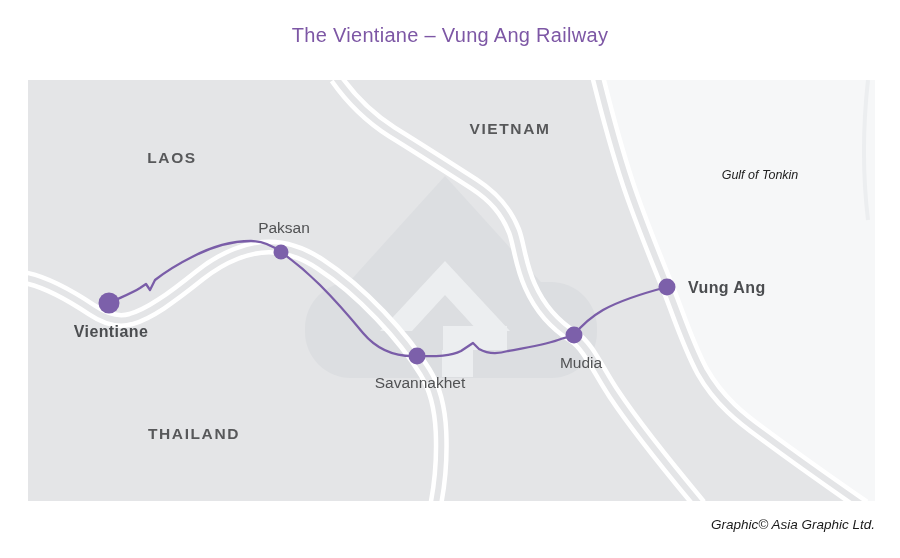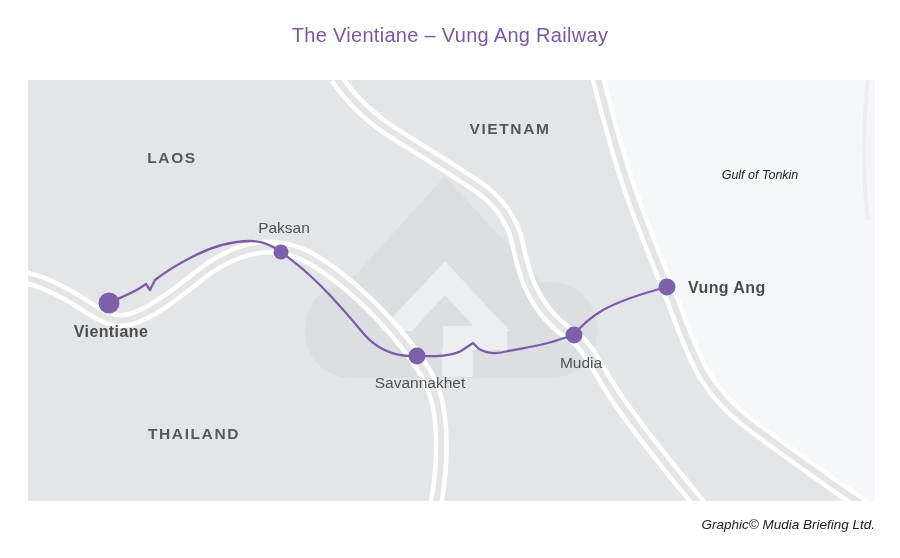--- a/index.html
+++ b/index.html
@@ -144,15 +144,15 @@
       <text x="732" y="99" text-anchor="middle" class="water-label">Gulf of Tonkin</text>
 
       <text x="83" y="257" text-anchor="middle" class="city-label terminus">Vientiane</text>
       <text x="256" y="153" text-anchor="middle" class="city-label">Paksan</text>
       <text x="392" y="308" text-anchor="middle" class="city-label">Savannakhet</text>
       <text x="553" y="288" text-anchor="middle" class="city-label">Mudia</text>
       <text x="660" y="213" text-anchor="start" class="city-label terminus">Vung Ang</text>
     </svg>
   </div>
 
-  <div class="credit">Graphic© Mudia Briefing Ltd.</div>
+  <div class="credit">Graphic© Asia Graphic Ltd.</div>
 
 </div>
 
 </body></html>

